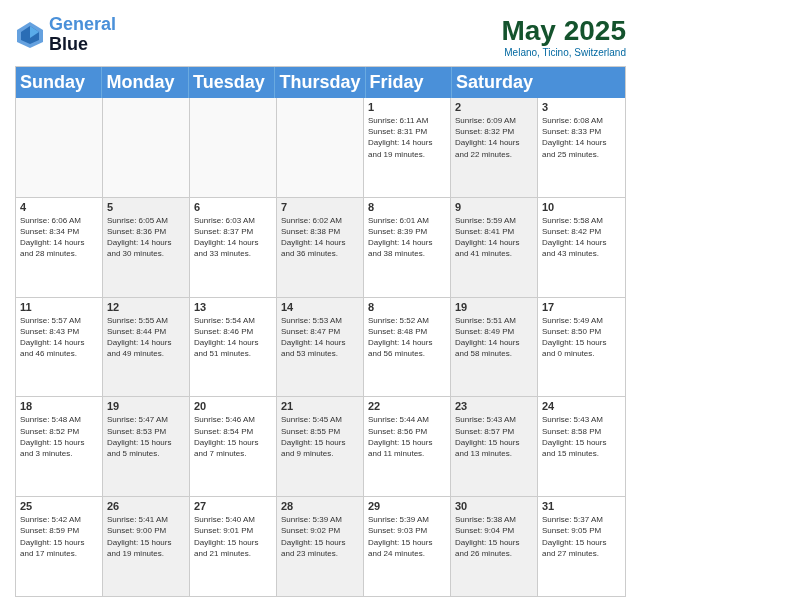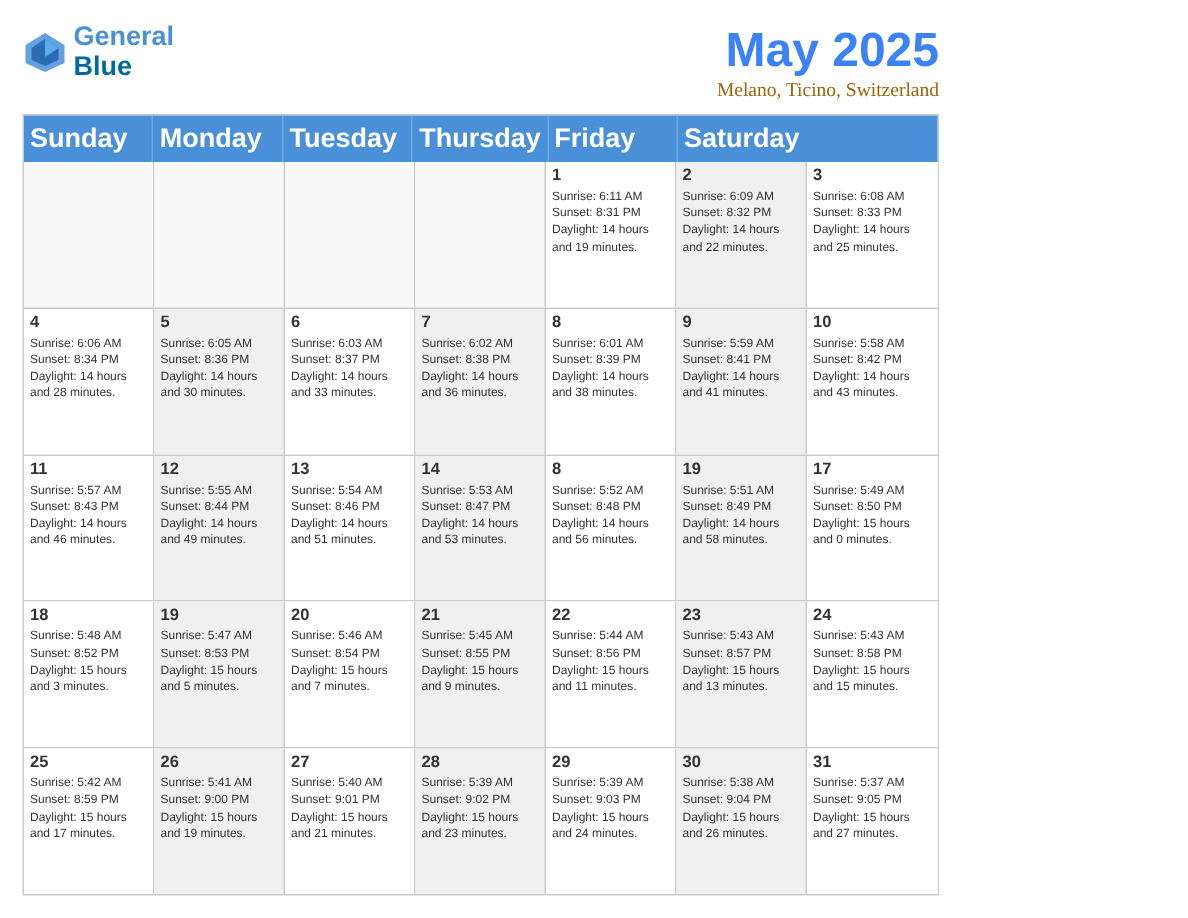--- a/index.html
+++ b/index.html
@@ -38,28 +38,27 @@
     }
     .logo-icon {
       width: 30px;
       height: 30px;
       margin-right: 4px;
     }
     .title-block {
       text-align: right;
     }
     .month-title {
-      font-size: 32px;
-      font-weight: bold;
-      color: #3b82f6;
+      font-size: 28px;
+      font-weight: bold;
+      color: #14532d;
     }
     .location {
-      font-size: 13px;
-      color: #a16207;
-      font-family: Liberation Serif, serif;
+      font-size: 10px;
+      color: #0369a1;
     }
     .calendar {
       flex: 1;
       display: flex;
       flex-direction: column;
       border: 1px solid #ccc;
     }
     .cal-header {
       display: grid;
       grid-template-columns: repeat(7, 1fr);
@@ -115,21 +114,21 @@
 <div class="page">
   <div class="header">
     <div class="logo">
       <svg class="logo-icon" viewBox="0 0 30 30">
         <polygon points="15,2 28,10 28,22 15,28 2,22 2,10" fill="#4a90d9" opacity="0.85"></polygon>
         <polygon points="15,6 24,12 24,20 15,24 6,20 6,12" fill="#2a6db5"></polygon>
         <polygon points="15,6 24,12 15,18" fill="#5aabe9"></polygon>
       </svg>
       <div class="logo-text">
         <div><span>General</span></div>
-        <div><span style="color:#0369a1">Blue</span></div>
+        <div><span style="color:#0f172a">Blue</span></div>
       </div>
     </div>
     <div class="title-block">
       <div class="month-title">May 2025</div>
       <div class="location">Melano, Ticino, Switzerland</div>
     </div>
   </div>
 
   <div class="calendar">
     <div class="cal-header" id="cal-header">

